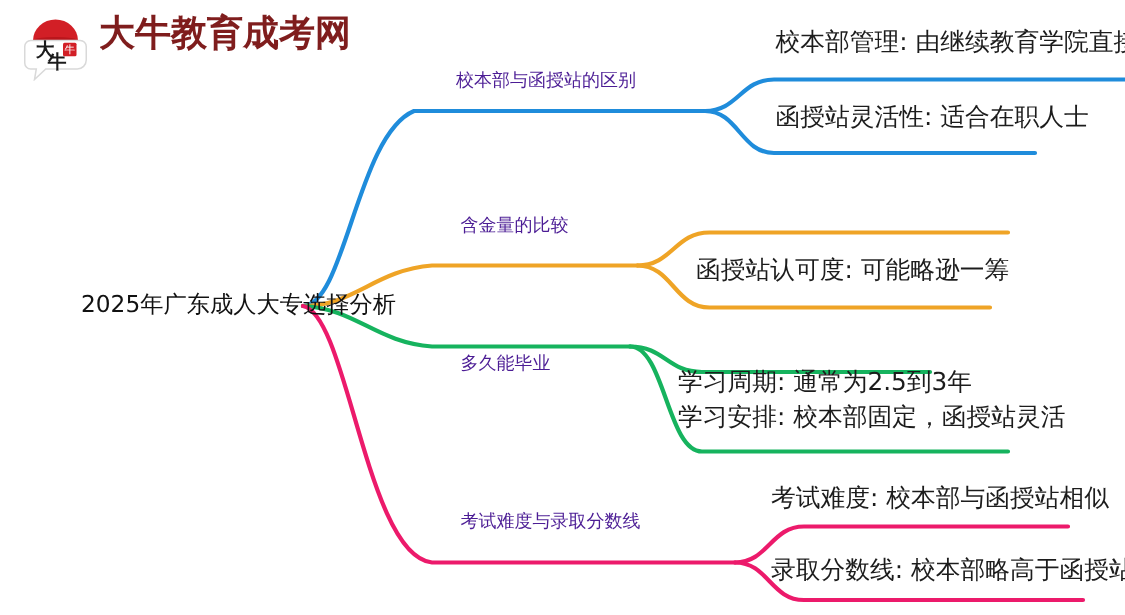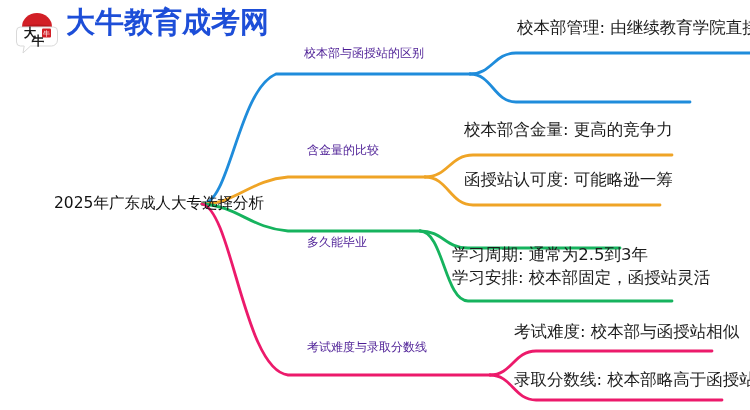--- a/index.html
+++ b/index.html
@@ -42,22 +42,22 @@
     height: 44px;
   }
   .logo-text-block {
     position: absolute;
     left: 52px;
     top: 2px;
   }
   .logo-cn {
     font-family: "DejaVu Sans", sans-serif;
     font-weight: bold;
-    font-size: 29px;
-    color: #1d4ed8;
+    font-size: 24px;
+    color: #7f1d1d;
     letter-spacing: 0px;
     line-height: 24px;
     white-space: nowrap;
   }
   .logo-en {
     font-family: "DejaVu Sans", sans-serif;
     font-weight: bold;
     font-size: 12.5px;
     color: #c9262b;
     line-height: 16px;
@@ -138,23 +138,23 @@
       <path d="M202 204 C 232 210, 244 370, 288 375 L 490 375" fill="none" stroke="#ec1a6b" stroke-width="2.8" stroke-linecap="round"></path>
       <path d="M490 375 C 512 375, 514 351, 536 351 L 712 351" fill="none" stroke="#ec1a6b" stroke-width="2.8" stroke-linecap="round"></path>
       <path d="M490 375 C 512 375, 514 400, 536 400 L 722 400" fill="none" stroke="#ec1a6b" stroke-width="2.8" stroke-linecap="round"></path>
     </g>
   </svg>
 
   <div class="node root-node" style="left:10px; top:196px;">2025年广东成人大专选择分析</div>
 
   <div class="node branch-node" style="left:304px; top:47px;">校本部与函授站的区别</div>
   <div class="node leaf-node" style="left:517px; top:20px;">校本部管理: 由继续教育学院直接管理</div>
+  <div class="node leaf-node" style="left:517px; top:70px;">函授站灵活性: 适合在职人士</div>
 
   <div class="node branch-node" style="left:307px; top:144px;">含金量的比较</div>
-  <div class="node leaf-node" style="left:464px; top:122px;">校本部含金量: 更高的竞争力</div>
   <div class="node leaf-node" style="left:464px; top:172px;">函授站认可度: 可能略逊一筹</div>
 
   <div class="node branch-node" style="left:307px; top:236px;">多久能毕业</div>
   <div class="node leaf-node" style="left:452px; top:221px;margin-top:26px;">学习周期: 通常为2.5到3年</div>
   <div class="node leaf-node" style="left:452px; top:270px;">学习安排: 校本部固定，函授站灵活</div>
 
   <div class="node branch-node" style="left:307px; top:341px;">考试难度与录取分数线</div>
   <div class="node leaf-node" style="left:514px; top:324px;">考试难度: 校本部与函授站相似</div>
   <div class="node leaf-node" style="left:514px; top:372px;">录取分数线: 校本部略高于函授站</div>
 

